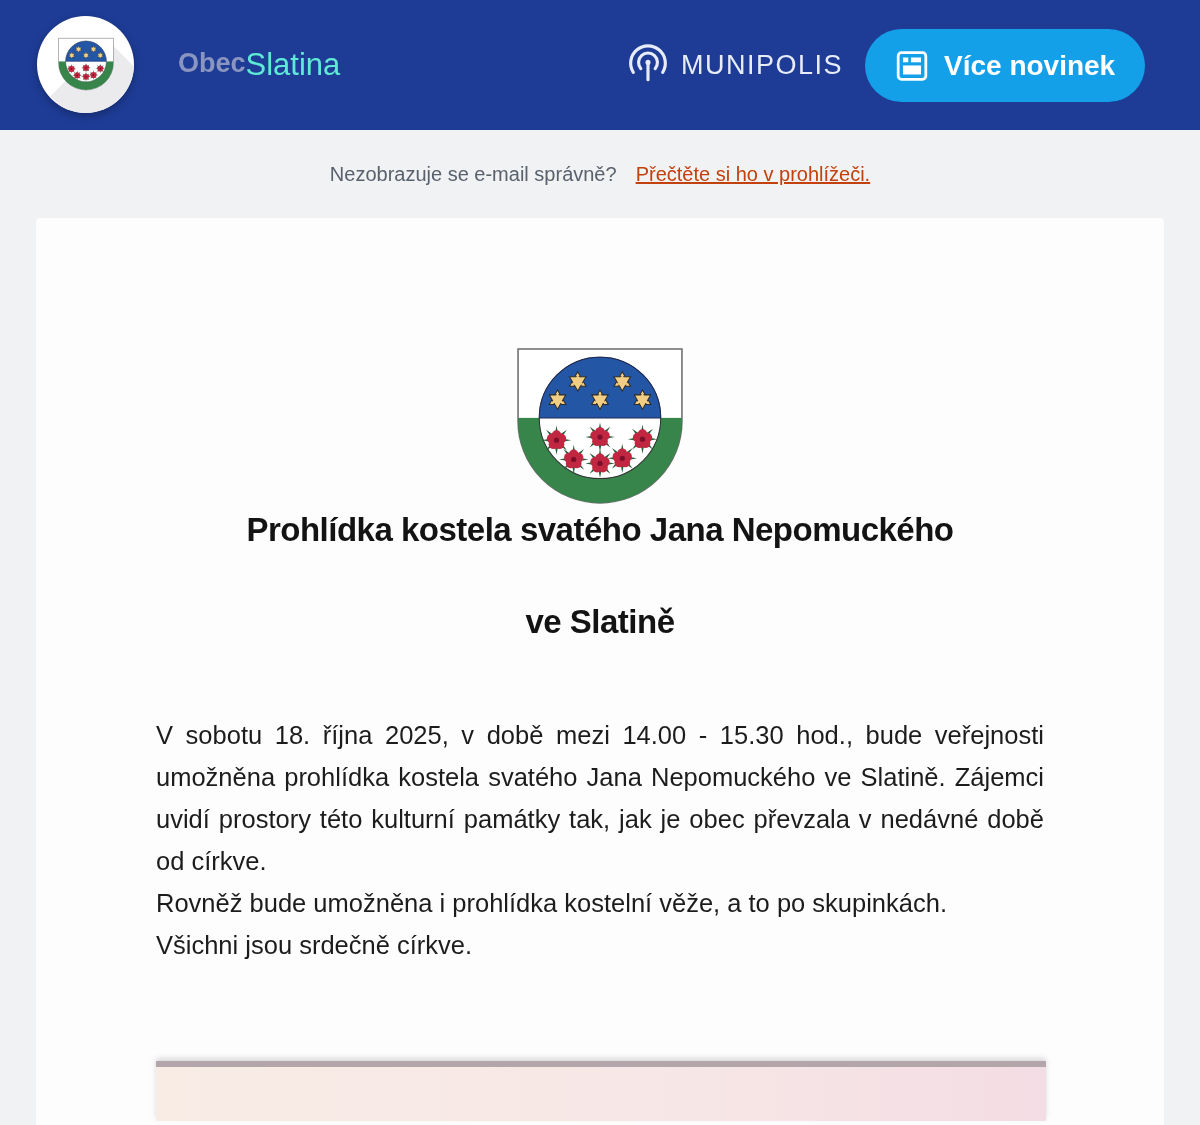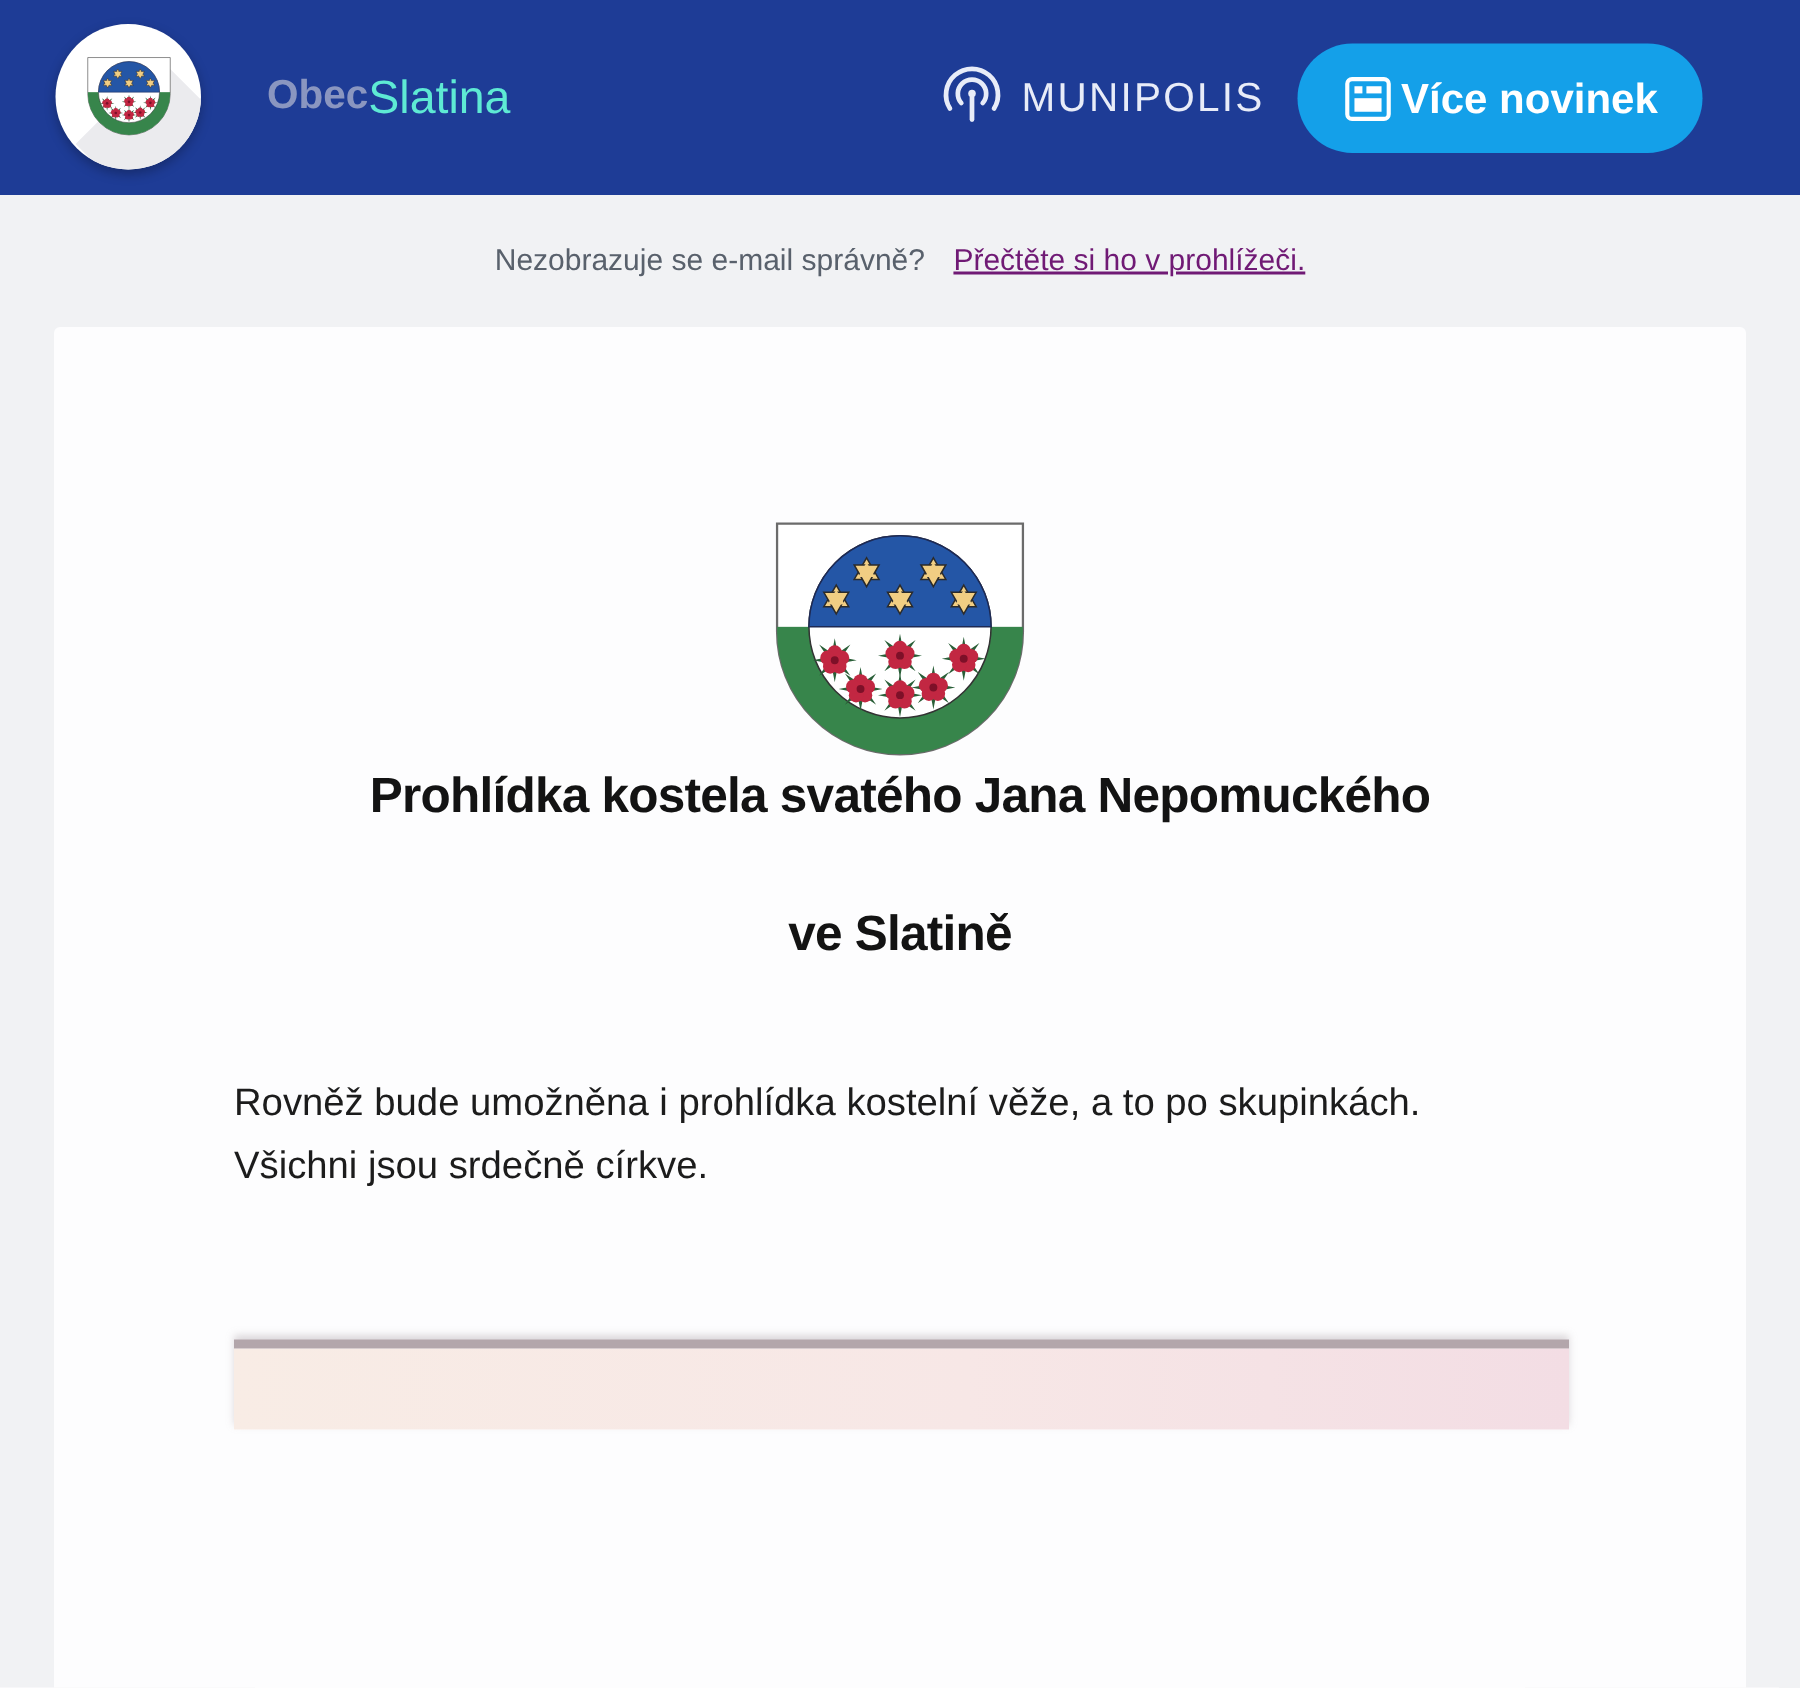--- a/index.html
+++ b/index.html
@@ -55,32 +55,32 @@
 
   .more-btn {
     position: absolute;
     left: 865px; top: 29px;
     height: 73px;
     padding: 0 30px;
     border: none;
     border-radius: 37px;
     background: #14a0e9;
     color: #ffffff;
-    display: flex; align-items: center; gap: 5px;
+    display: flex; align-items: center; gap: 15px;
     cursor: pointer;
   }
   .more-btn-label { font-size: 28px; font-weight: bold; font-family: "Liberation Sans", sans-serif; }
 
   
   .strip {
     height: 88px;
     display: flex; align-items: center; justify-content: center;
     font-size: 20px; color: #59616c;
   }
-  .strip a { color: #701a75; text-decoration: underline; margin-left: 19px; cursor: pointer; }
+  .strip a { color: #c2410c; text-decoration: underline; margin-left: 19px; cursor: pointer; }
 
   
   .card {
     width: 1128px;
     margin-left: 36px;
     min-height: 910px;
     background: #fdfdfe;
     border-radius: 4px 4px 0 0;
     padding-top: 127px;
   }
@@ -204,18 +204,19 @@
 <div class="card">
 
   <svg class="arms-big" width="172" height="164" viewBox="0 0 170 162">
     <use href="#arms" width="170" height="162"></use>
   </svg>
 
   <div class="doc-title doc-title-1">Prohlídka kostela svatého Jana Nepomuckého</div>
   <div class="doc-title doc-title-2">ve Slatině</div>
 
   <div class="doc-body">
+    <div class="doc-par-1">V sobotu 18. října 2025, v době mezi 14.00 - 15.30 hod., bude veřejnosti umožněna prohlídka kostela svatého Jana Nepomuckého ve Slatině. Zájemci uvidí prostory této kulturní památky tak, jak je obec převzala v nedávné době od církve.</div>
     <div class="doc-line">Rovněž bude umožněna i prohlídka kostelní věže, a to po skupinkách.</div>
     <div class="doc-line">Všichni jsou srdečně církve.</div>
   </div>
 
   <div class="poster-preview"></div>
 </div>
 
 </body></html>

